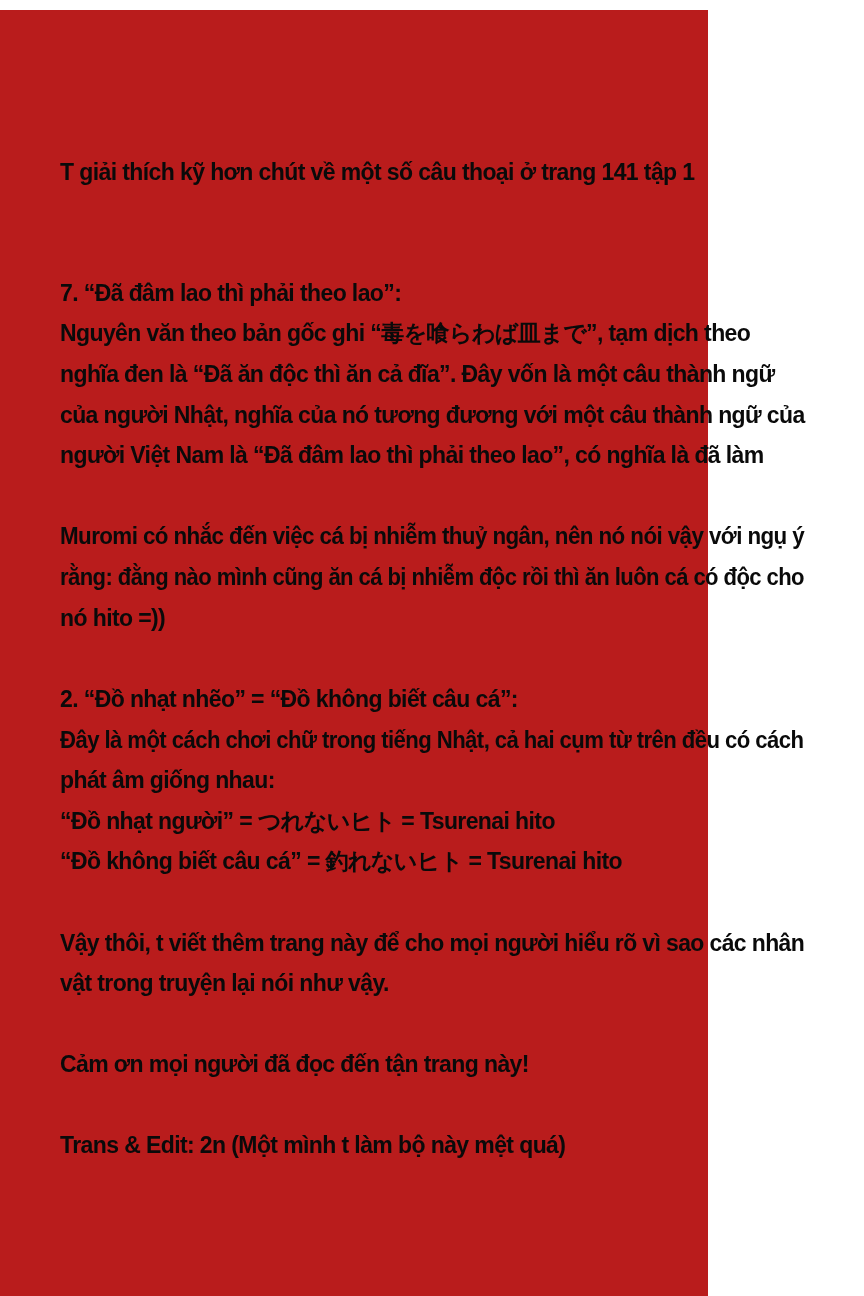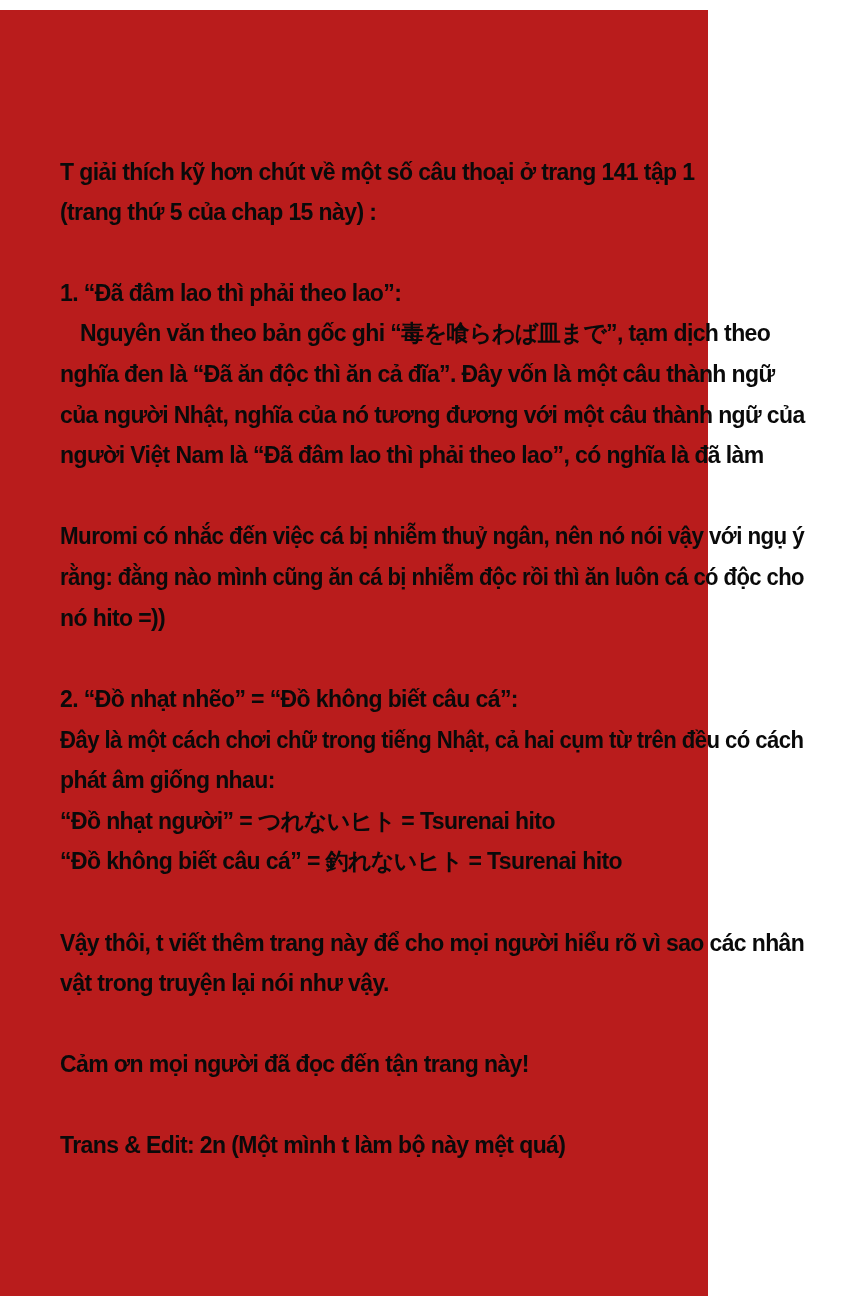--- a/index.html
+++ b/index.html
@@ -32,24 +32,23 @@
       letter-spacing: -0.6px;
       transform-origin: left center;
     }
   </style>
 </head>
 <body>
 
 <div class="page">
 
   <div class="line" style="top:147px;">T giải thích kỹ hơn chút về một số câu thoại ở trang 141 tập 1</div>
-  <div class="line" style="top:187px;">(trang thứ 5 của chap 15 này) :</div>
 
-  <div class="line" style="top:268px;">1. “Đã đâm lao thì phải theo lao”:</div>
-  <div class="line" style="top:308px;margin-left:20px;">Nguyên văn theo bản gốc ghi “毒を喰らわば皿まで”, tạm dịch theo</div>
+  <div class="line" style="top:268px;">7. “Đã đâm lao thì phải theo lao”:</div>
+  <div class="line" style="top:308px;">Nguyên văn theo bản gốc ghi “毒を喰らわば皿まで”, tạm dịch theo</div>
   <div class="line" style="top:349px;">nghĩa đen là “Đã ăn độc thì ăn cả đĩa”. Đây vốn là một câu thành ngữ</div>
   <div class="line" style="top: 390px; transform: scaleX(0.999);">của người Nhật, nghĩa của nó tương đương với một câu thành ngữ của</div>
   <div class="line" style="top:430px;">người Việt Nam là “Đã đâm lao thì phải theo lao”, có nghĩa là đã làm</div>
   <div class="line" style="top: 511px; transform: scaleX(0.973);">Muromi có nhắc đến việc cá bị nhiễm thuỷ ngân, nên nó nói vậy với ngụ ý</div>
   <div class="line" style="top: 552px; transform: scaleX(0.958);">rằng: đằng nào mình cũng ăn cá bị nhiễm độc rồi thì ăn luôn cá có độc cho</div>
   <div class="line" style="top:593px;">nó hito =))</div>
 
   <div class="line" style="top:674px;">2. “Đồ nhạt nhẽo” = “Đồ không biết câu cá”:</div>
   <div class="line" style="top: 715px; transform: scaleX(0.962);">Đây là một cách chơi chữ trong tiếng Nhật, cả hai cụm từ trên đều có cách</div>
   <div class="line" style="top:755px;">phát âm giống nhau:</div>

